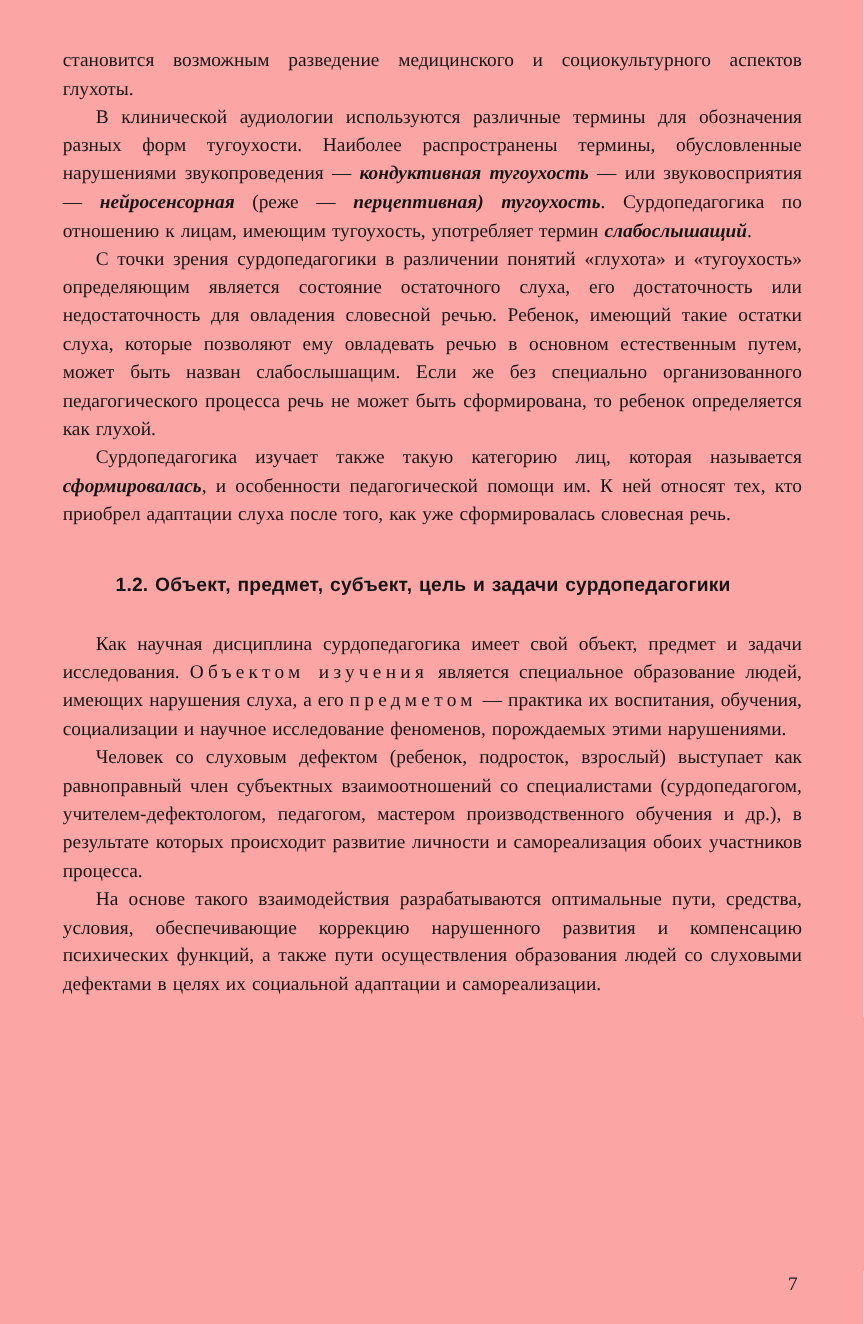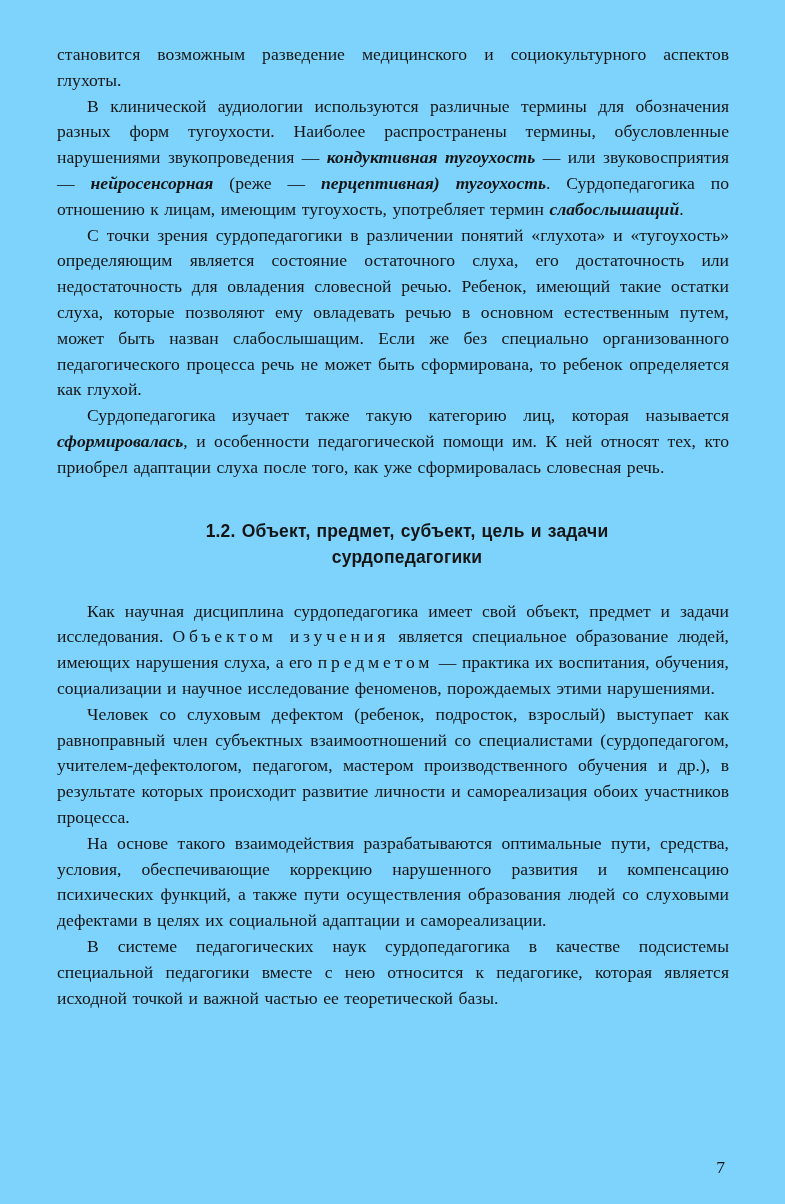--- a/index.html
+++ b/index.html
@@ -2,21 +2,21 @@
 <html lang="ru"><head>
 <meta charset="utf-8">
 <style>
   * { margin: 0; padding: 0; box-sizing: border-box; }
   html, body { background: #e8e8e8; }
   body { display: flex; justify-content: center; }
   .scan-page {
     position: relative;
     width: 785px;
     height: 1204px;
-    background: #7dd3fc;
+    background: #fca5a5;
     color: #151515;
     overflow: hidden;
   }
   .text-column {
     position: absolute;
     left: 57px;
     top: 42px;
     width: 672px;
     font-family: "Liberation Serif", "DejaVu Serif", serif;
     font-size: 17.6px;
@@ -38,22 +38,21 @@
     font-family: Liberation Serif, serif;
   }
   .spaced {
     letter-spacing: 0.22em;
   }
   h2.section-heading {
     font-family: "Liberation Sans", "DejaVu Sans", sans-serif;
     font-weight: bold;
     font-size: 17.5px;
     line-height: 26px;
-    text-align: center;
-    margin: 37px 52px 29px 80px;
+    margin: 37px 52px 29px 48px;
     letter-spacing: 0.01em;
   }
   .page-number {
     position: absolute;
     right: 60px;
     bottom: 26px;
     font-family: "Liberation Serif", "DejaVu Serif", serif;
     font-size: 17.5px;
     color: #151515;
   }
@@ -73,18 +72,17 @@
     <p class="para"><span>Сурдопедагогика изучает также такую категорию лиц, которая называется </span><span class="bi">сформировалась</span><span>, и особенности педагогической помощи им. К ней относят тех, кто приобрел адаптации слуха после того, как уже сформировалась словесная речь.</span></p>
 
     <h2 class="section-heading">1.2. Объект, предмет, субъект, цель и задачи сурдопедагогики</h2>
 
     <p class="para"><span>Как научная дисциплина сурдопедагогика имеет свой объект, предмет и задачи исследования. </span><span class="spaced">Объектом изучения</span><span> является специальное образование людей, имеющих нарушения слуха, а его </span><span class="spaced">предметом</span><span> — практика их воспитания, обучения, социализации и научное исследование феноменов, порождаемых этими нарушениями.</span></p>
 
     <p class="para"><span>Человек со слуховым дефектом (ребенок, подросток, взрослый) выступает как равноправный член субъектных взаимоотношений со специалистами (сурдопедагогом, учителем-дефектологом, педагогом, мастером производственного обучения и др.), в результате которых происходит развитие личности и самореализация обоих участников процесса.</span></p>
 
     <p class="para"><span>На основе такого взаимодействия разрабатываются оптимальные пути, средства, условия, обеспечивающие коррекцию нарушенного развития и компенсацию психических функций, а также пути осуществления образования людей со слуховыми дефектами в целях их социальной адаптации и самореализации.</span></p>
 
-    <p class="para"><span>В системе педагогических наук сурдопедагогика в качестве подсистемы специальной педагогики вместе с нею относится к педагогике, которая является исходной точкой и важной частью ее теоретической базы.</span></p>
 
   </div>
 
   <div class="page-number">7</div>
 </div>
 
 </body></html>

